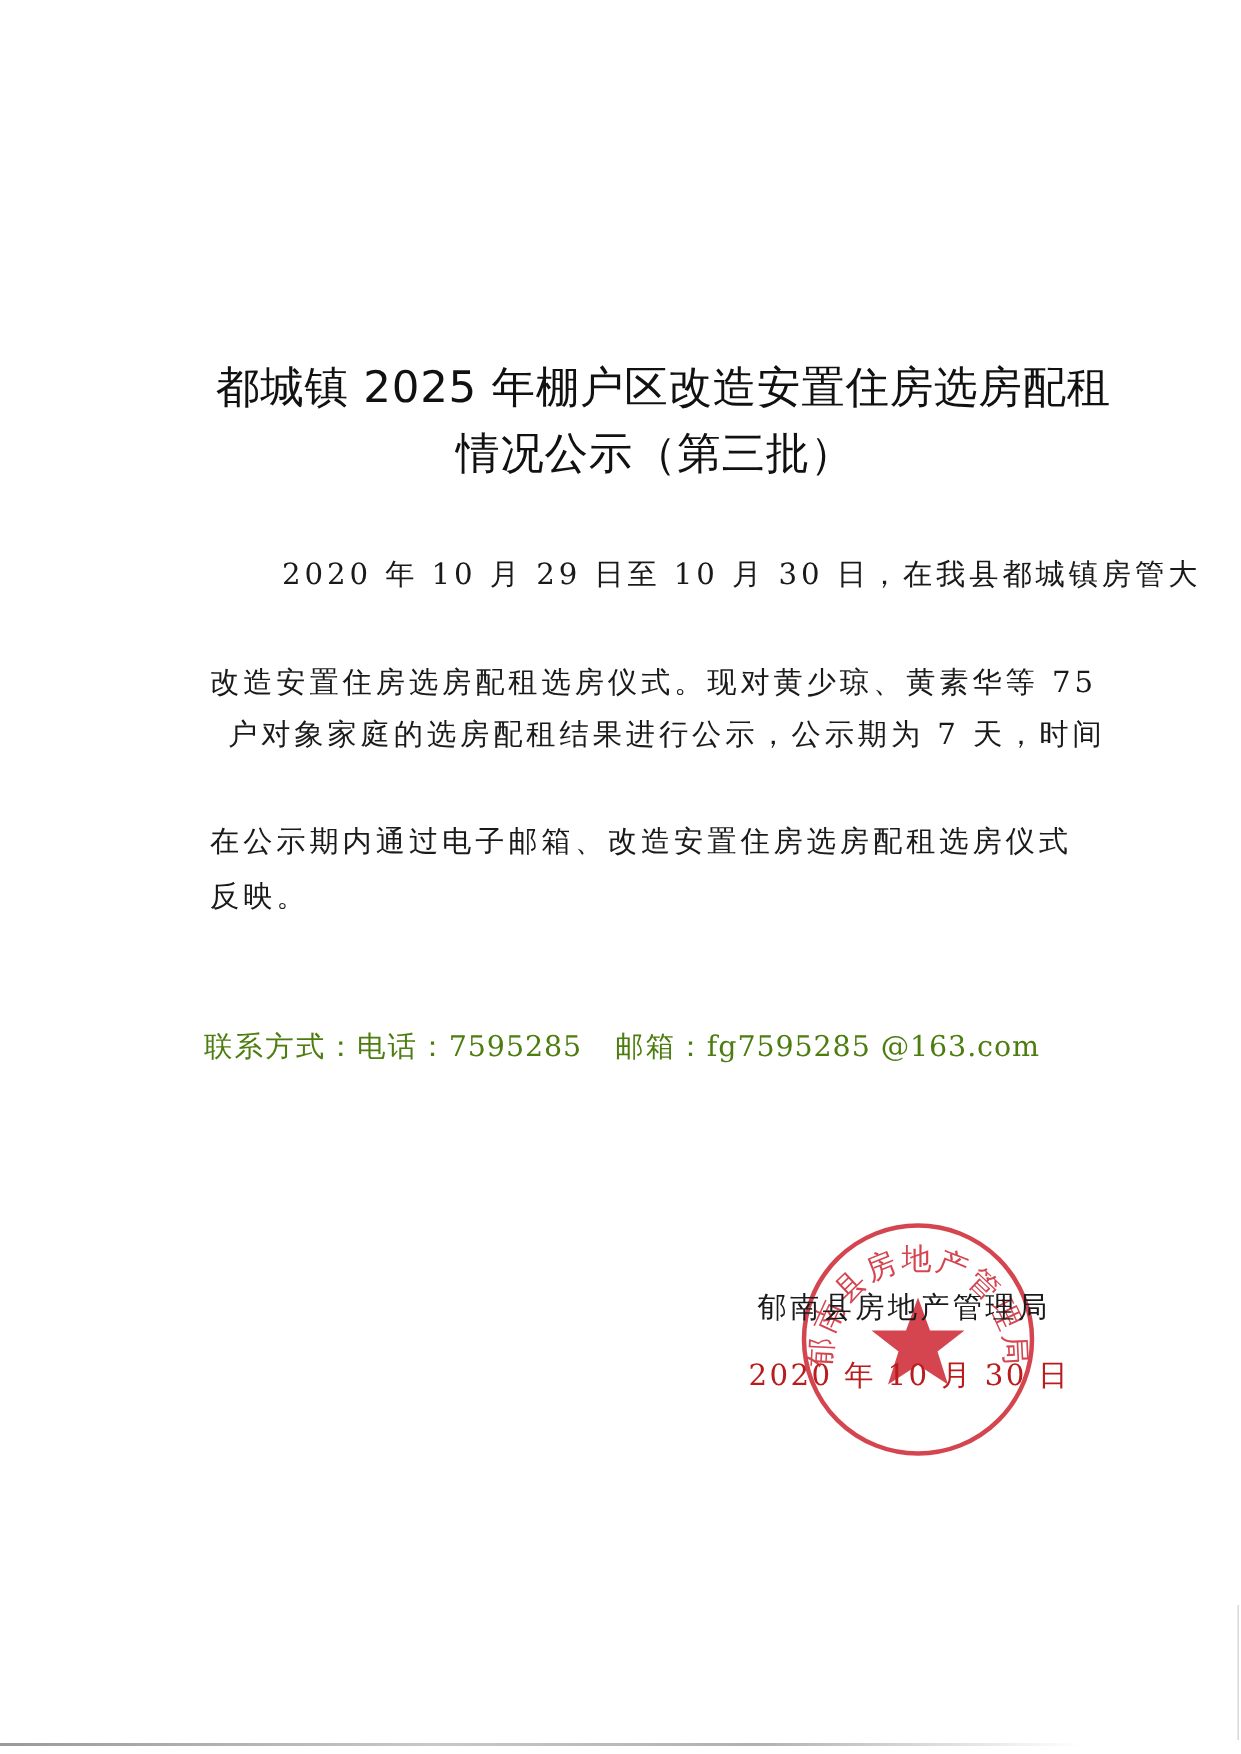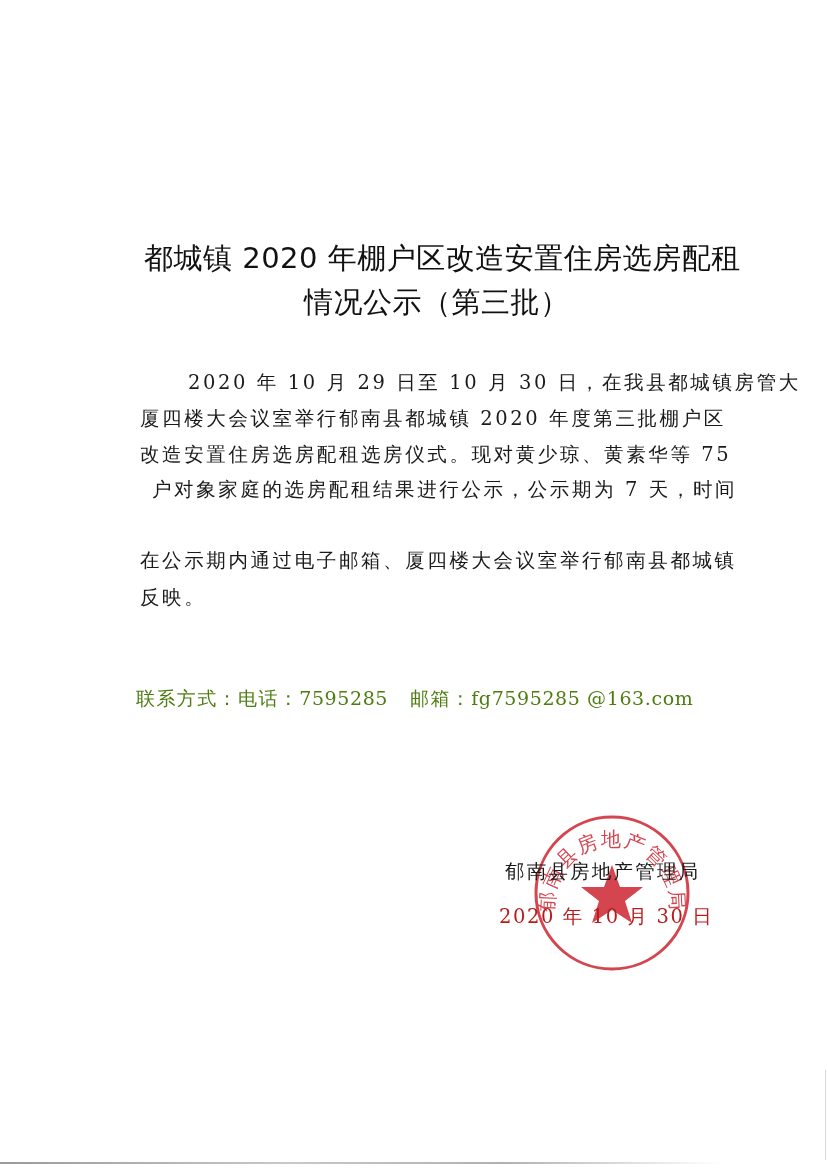--- a/index.html
+++ b/index.html
@@ -101,28 +101,27 @@
       width: 1px;
       height: 90px;
       background: #d8d8d8;
     }
   </style>
 </head>
 <body>
 
 <div class="page">
 
-  <div class="title l1">都城镇 2020 年棚户区改造安置住房选房配租</div>
+  <div class="title l1">都城镇 2025 年棚户区改造安置住房选房配租</div>
   <div class="title l2">情况公示（第三批）</div>
 
   <div class="para-line" style="top:371px; left:188px;">2020 年 10 月 29 日至 10 月 30 日，在我县都城镇房管大</div>
-  <div class="para-line" style="top:407px;">厦四楼大会议室举行郁南县都城镇 2020 年度第三批棚户区</div>
   <div class="para-line" style="top:443px;">改造安置住房选房配租选房仪式。现对黄少琼、黄素华等 75</div>
   <div class="para-line" style="top:478px;margin-left:12px;">户对象家庭的选房配租结果进行公示，公示期为 7 天，时间</div>
-  <div class="para-line" style="top:549px;">在公示期内通过电子邮箱、厦四楼大会议室举行郁南县都城镇</div>
+  <div class="para-line" style="top:549px;">在公示期内通过电子邮箱、改造安置住房选房配租选房仪式</div>
   <div class="para-line" style="top:586px;">反映。</div>
 
   <div class="contact">
     <span>联系方式：</span><span>电话：</span><span class="mono">7595285</span><span class="gap"></span><span>邮箱：</span><span class="mono">fg7595285 @163.com</span>
   </div>
 
   <svg class="stamp" viewBox="0 0 160 160" xmlns="http://www.w3.org/2000/svg">
     <defs>
       <path id="arc" d="M 26 112 A 58 58 0 1 1 134 112" fill="none"></path>
     </defs>

